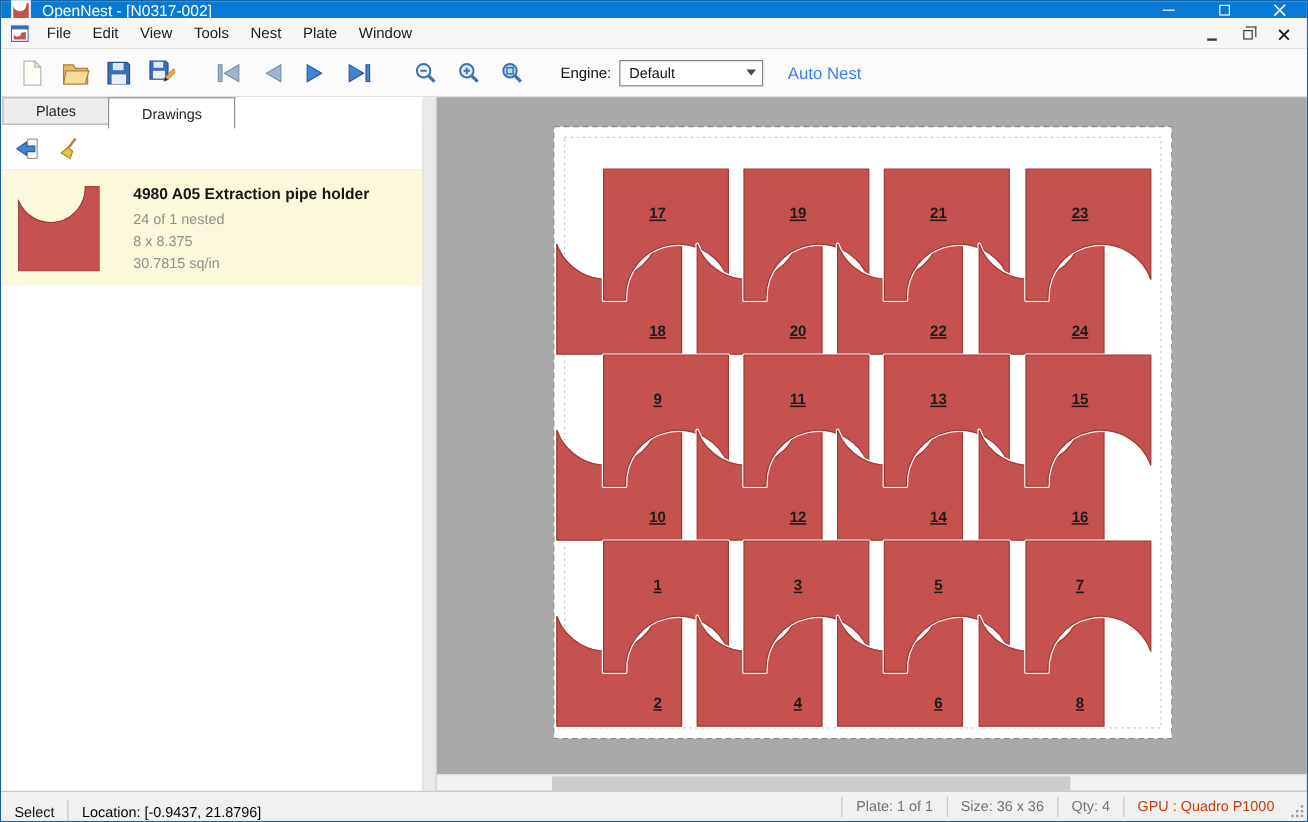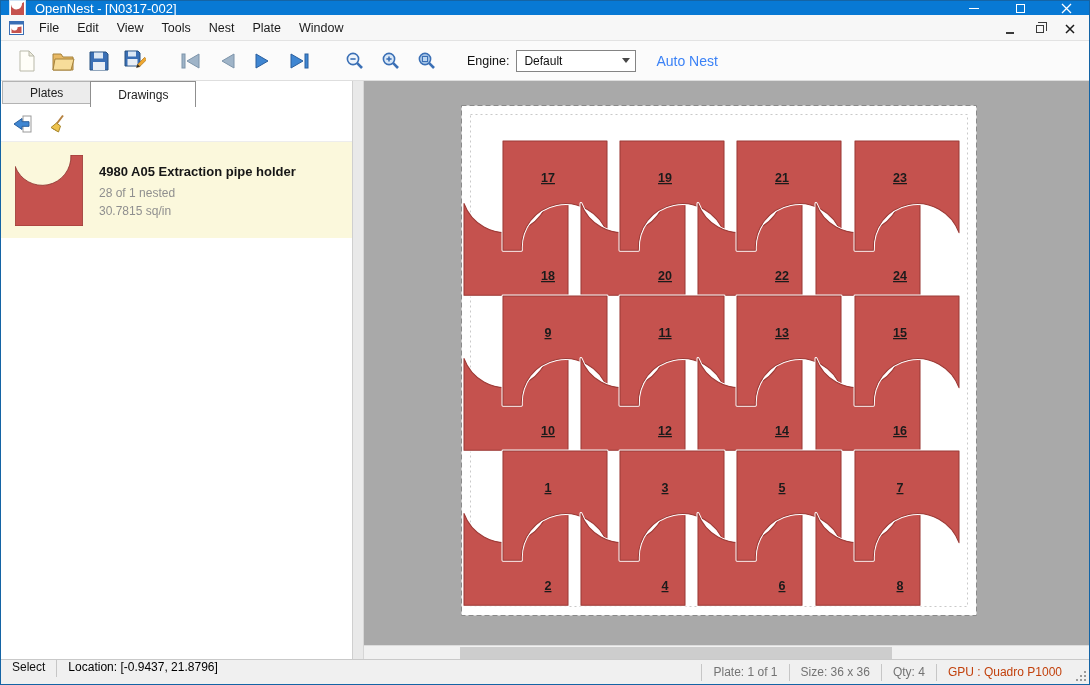--- a/index.html
+++ b/index.html
@@ -35,36 +35,36 @@
   .auto-nest{font-size:14px;color:#3b82f6;margin-left:20px}
 
   
   .content{flex:1;display:flex;min-height:0}
   .left-panel{width:352px;background:#fff;border-right:1px solid #cfcfcf;display:flex;flex-direction:column}
   .tabs{height:26px;display:flex;align-items:flex-start;background:#fff;padding-left:1px}
   .tab{height:23px;display:flex;align-items:center;padding:0 27px;font-size:12px;color:#222;background:#ececec;border:1px solid #b3b3b3;border-bottom:1px solid #b3b3b3;margin-right:-1px}
   .tab.active{height:26px;background:#fff;border:1px solid #8f8f8f;border-bottom:none;z-index:2}
   .panel-toolbar{height:35px;display:flex;align-items:center;gap:8px;padding-left:7px;border-bottom:1px solid #ededed}
   .pt-btn{width:28px;height:26px;display:flex;align-items:center;justify-content:center}
-  .drawing-item{display:flex;gap:10px;padding:8px 8px;background:#fbf8dc;align-items:center}
+  .drawing-item{display:flex;gap:22px;padding:8px 8px;background:#fbf8dc;align-items:flex-start}
   .thumb-box{width:80px;height:80px;display:flex;align-items:center;justify-content:center;flex:0 0 auto}
   .item-title{font-size:13px;font-weight:bold;color:#161616;margin:4px 0 5px 0}
   .item-line{font-size:12px;color:#8f8f8f;line-height:1.5}
 
   .splitter{width:11px;background:#e9e9e9;border-right:1px solid #d6d6d6}
   .canvas{flex:1;position:relative;background:#a9a9a9;overflow:hidden}
   .nest-svg{position:absolute;left:97px;top:24px}
   .part{fill:#c5524e;stroke:#ffffff;stroke-width:2.3;paint-order:stroke;stroke-linejoin:round}
   .part-edge{fill:none;stroke:#9c3a36;stroke-width:0.8;stroke-linejoin:round}
   .plabel{font:bold 12.5px "Liberation Sans",sans-serif;fill:#1b1b1b;text-anchor:middle;text-decoration:underline}
   .hscroll{position:absolute;left:0;right:0;bottom:0;height:14px;background:#f1f1f1;border-top:1px solid #dcdcdc}
   .hthumb{position:absolute;left:96px;top:1px;height:12px;width:432px;background:#cdcdcd}
 
   
-  .statusbar{height:25px;background:#f0f0f0;border-top:1px solid #c9c9c9;display:flex;align-items:flex-start;font-size:12px;flex:0 0 auto}
+  .statusbar{height:25px;background:#f0f0f0;border-top:1px solid #c9c9c9;display:flex;align-items:flex-end;font-size:12px;flex:0 0 auto}
   .sb-sec{padding:0 11px;white-space:nowrap}
   .sb-div{width:1px;height:17px;background:#c6c6c6;flex:0 0 auto}
   .sb-mode{color:#111;min-width:48px}
   .sb-loc{color:#000000}
   .sb-right{margin-left:auto;display:flex;align-items:center;height:100%}
   .sb-plain{color:#737373}
   .sb-gpu{color:#c2410c}
   .grip{width:16px;height:100%;display:flex;align-items:flex-end;justify-content:flex-end;padding:0 2px 2px 0}
 </style>
 </head>
@@ -229,21 +229,22 @@
         </div>
       </div>
       <div class="drawing-item">
         <div class="thumb-box">
           <svg width="68" height="71" viewBox="0 0 80 84">
             <path d="M0 84 L0 13.5 A34 34 0 0 0 65.9 0 L80 0 L80 84 Z" fill="#c5524e" stroke="#8e3531"></path>
           </svg>
         </div>
         <div>
           <div class="item-title">4980 A05 Extraction pipe holder</div>
-          <div class="item-line">28 of 1 nested</div>
+          <div class="item-line">24 of 1 nested</div>
+          <div class="item-line">8 x 8.375</div>
           <div class="item-line">30.7815 sq/in</div>
         </div>
       </div>
     </div>
 
     <div class="splitter"></div>
 
     <div class="canvas">
       <svg class="nest-svg" id="nest-svg" width="516" height="511" viewBox="0 0 516 511">
           <rect x="0.5" y="0.5" width="515" height="510" fill="#ffffff" stroke="#8a8a8a" stroke-dasharray="5 3"></rect>

